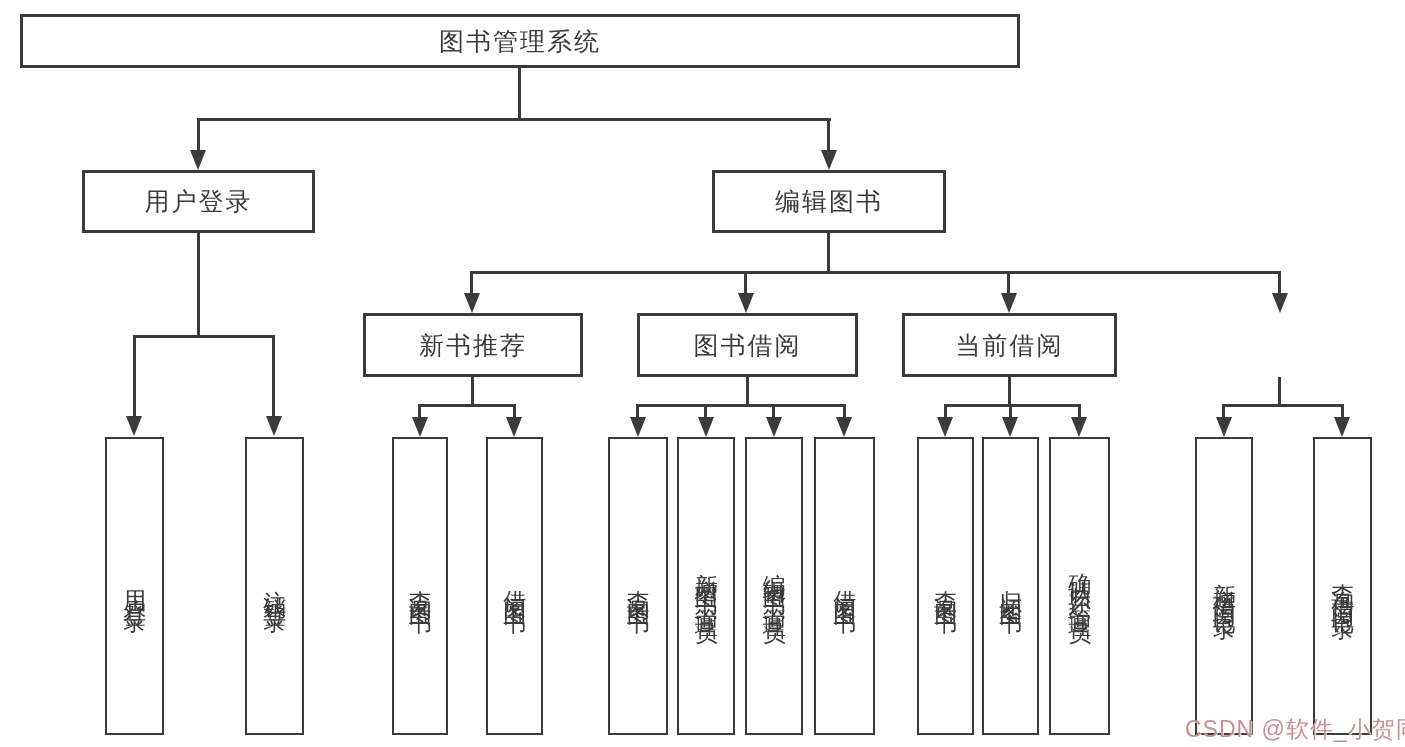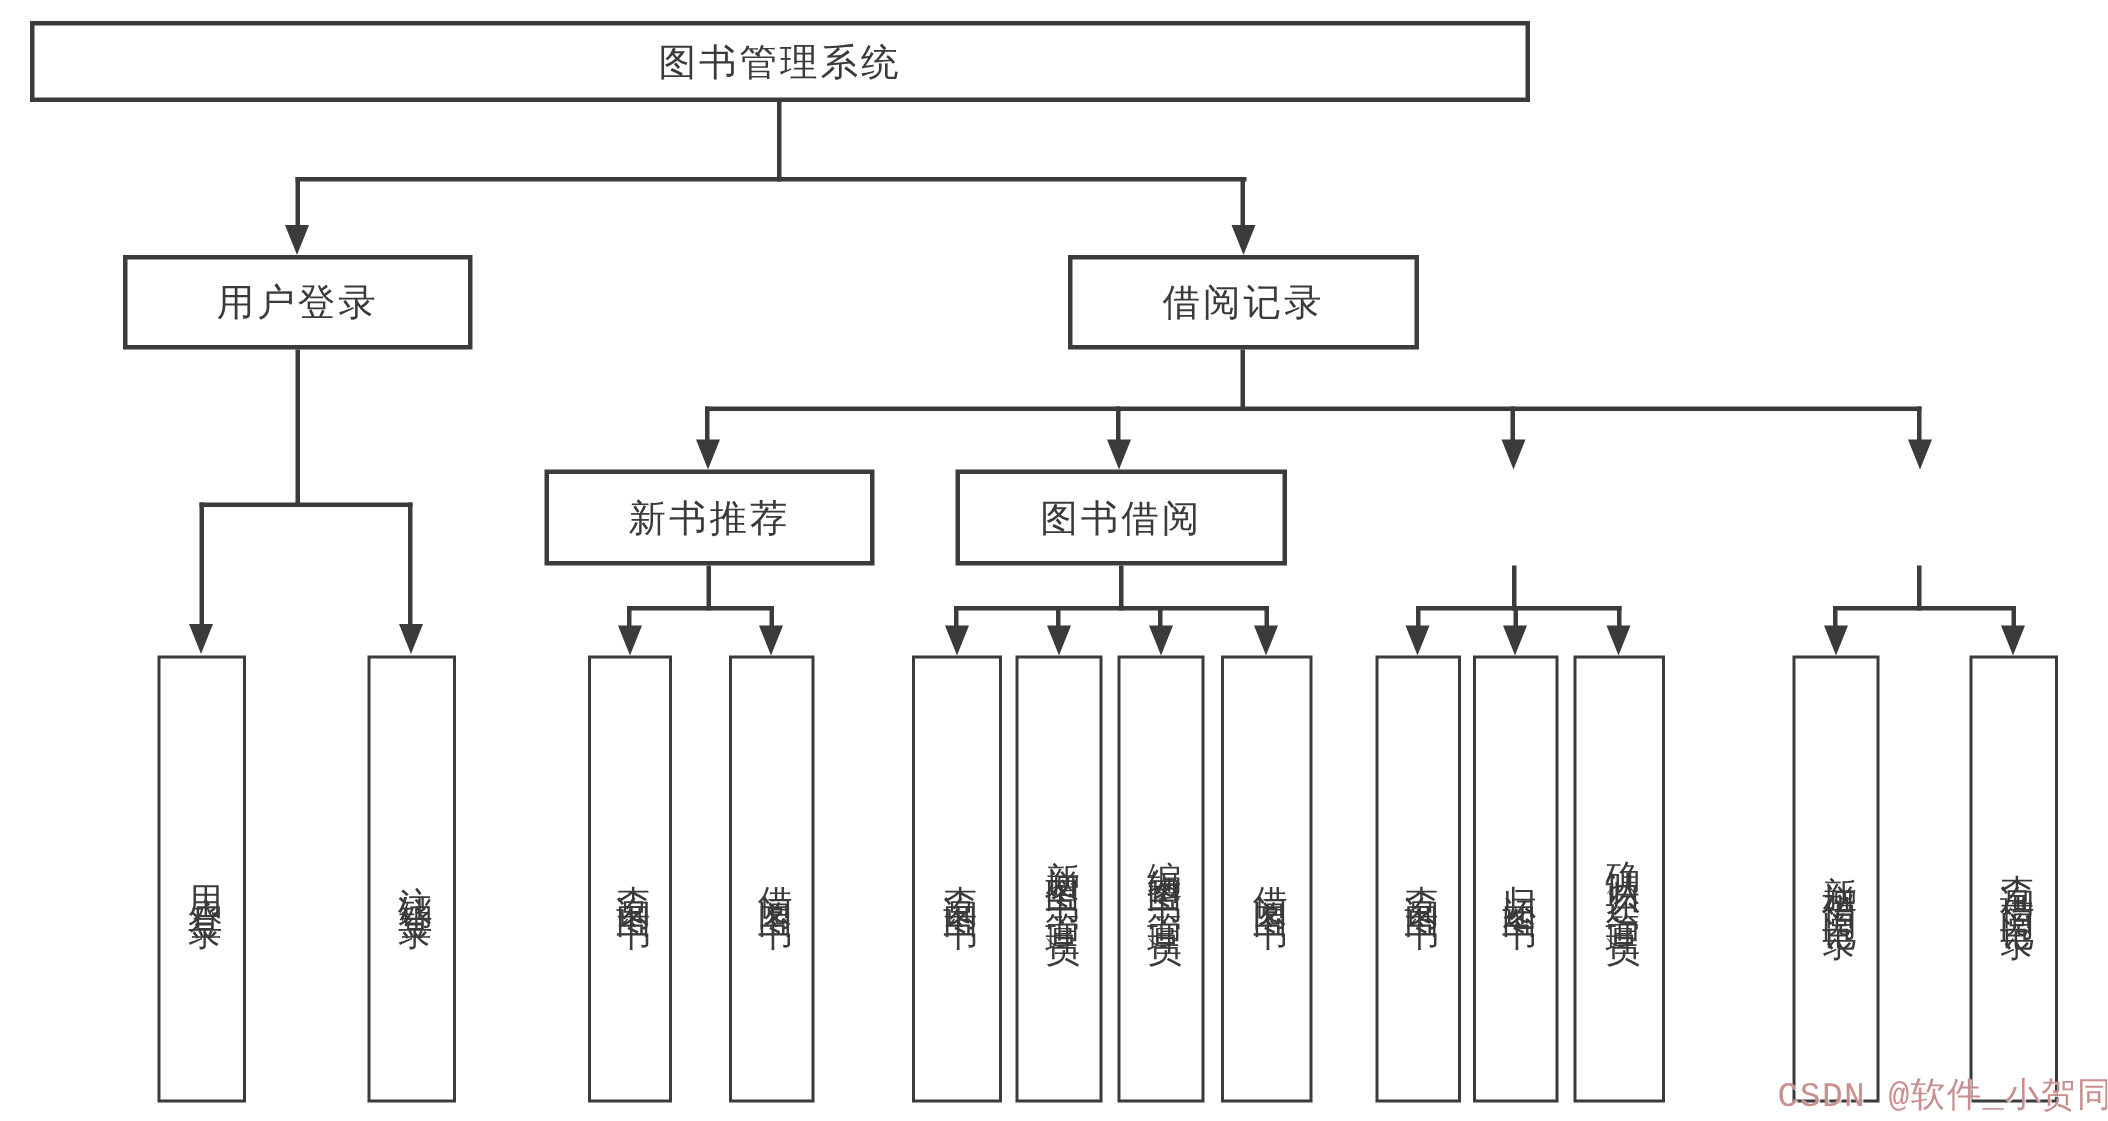--- a/index.html
+++ b/index.html
@@ -1,18 +1,18 @@
 <!DOCTYPE html>
 <html style="--line: #3b3b3b; --text: #3a3a3a; --wm: #c98f8f;"><head>
 <meta charset="utf-8">
 <style>
   :root { --line:#3b3b3b; --text:#3a3a3a; --wm:#c98f8f; }
   html,body{margin:0;padding:0;background:#fff;}
   .canvas{position:relative;width:1405px;height:747px;background:#fff;
-          font-family:Liberation Mono, monospace;overflow:hidden;}
+          font-family:Liberation Sans, sans-serif;overflow:hidden;}
   .box{position:absolute;border:3px solid var(--line);background:#fff;box-sizing:border-box;
        display:flex;align-items:center;justify-content:center;color:var(--text);}
   .box.h{font-size:25px;letter-spacing:2px;}
   .box.leaf{border-width:2px;font-size:23px;}
   .vtext{writing-mode:vertical-rl;text-orientation:mixed;letter-spacing:7px;line-height:1.2;}
   .hl,.vl{position:absolute;background:var(--line);}
   .hl{height:3px;}
   .vl{width:3px;}
   .arr{position:absolute;width:0;height:0;border-left:8px solid transparent;
        border-right:8px solid transparent;border-top:20px solid var(--line);}
@@ -25,28 +25,31 @@
 <div class="canvas">
 
   <div class="box h" style="left:20px;top:14px;width:1000px;height:54px">
     <span>图书管理系统</span>
   </div>
 
   <div class="box h" style="left:82px;top:170px;width:233px;height:63px">
     <span>用户登录</span>
   </div>
   <div class="box h" style="left:712px;top:170px;width:234px;height:63px">
-    <span>借阅记录</span>
+    <span>编辑图书</span>
   </div>
 
   <div class="box h" style="left:637px;top:313px;width:221px;height:64px">
     <span>图书借阅</span>
   </div>
   <div class="box h" style="left:363px;top:313px;width:220px;height:64px">
     <span>新书推荐</span>
+  </div>
+  <div class="box h" style="left:902px;top:313px;width:215px;height:64px">
+    <span>当前借阅</span>
   </div>
 
   <div class="box leaf" style="left:105px;top:437px;width:59px;height:298px">
     <span class="vtext">用户登录</span>
   </div>
   <div class="box leaf" style="left:245px;top:437px;width:59px;height:298px">
     <span class="vtext">注销登录</span>
   </div>
 
   <div class="box leaf" style="left:392px;top:437px;width:56px;height:298px">

